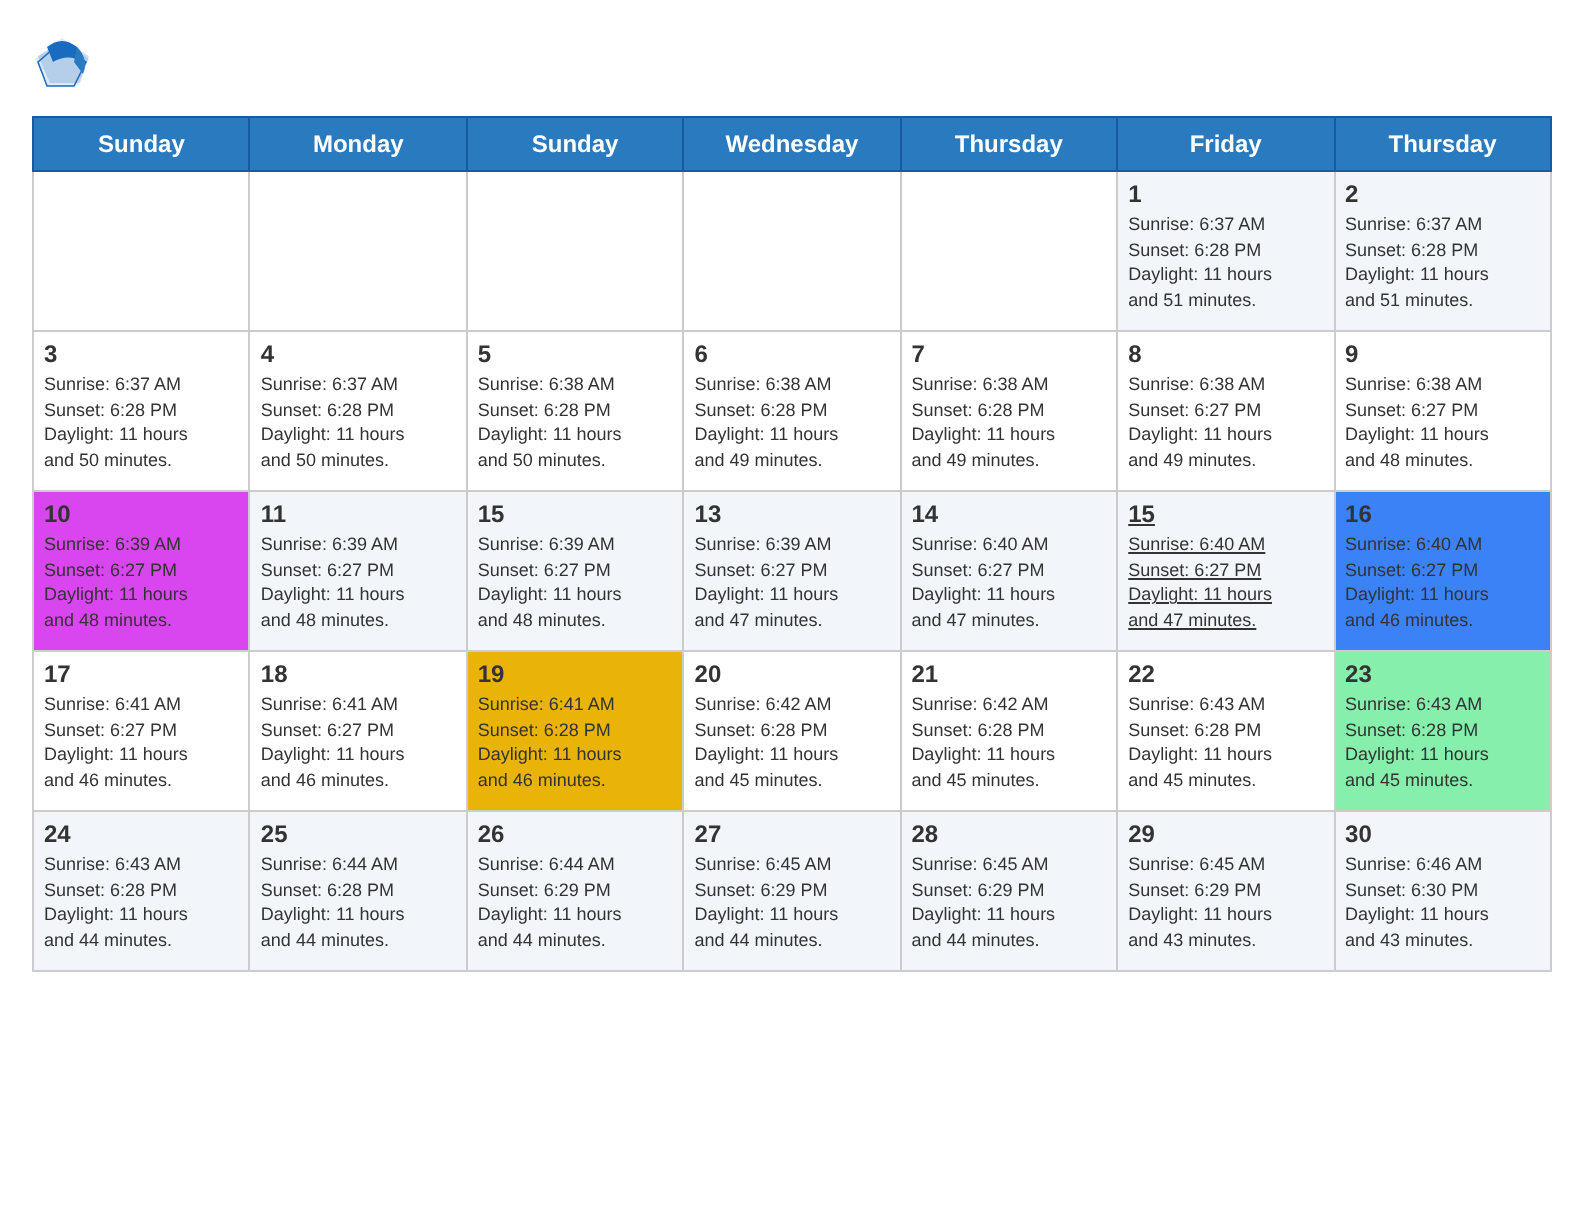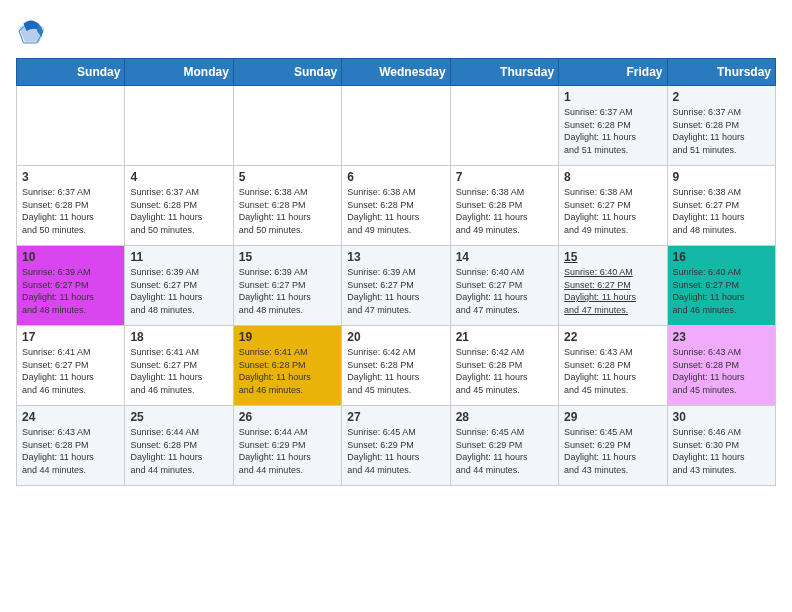--- a/index.html
+++ b/index.html
@@ -56,21 +56,21 @@
       width: 100%;
       border-collapse: collapse;
       table-layout: fixed;
     }
     thead tr th {
       background: #2a7abf;
       color: #fff;
       font-size: 12px;
       font-weight: bold;
       padding: 6px 4px;
-      text-align: right;
+      text-align: center;
       border: 1px solid #1a5a9f;
     }
     tbody tr td {
       vertical-align: top;
       padding: 4px 5px;
       border: 1px solid #ccc;
       font-size: 9.5px;
       color: #333;
       height: 80px;
       background: #fff;
@@ -242,21 +242,21 @@
 Daylight: 11 hours
 and 47 minutes.</div>
         </td>
         <td style="background: rgb(242, 246, 251); text-decoration: underline;">
           <span class="day-num">15</span>
           <div class="day-info" style="white-space: pre-line;">Sunrise: 6:40 AM
 Sunset: 6:27 PM
 Daylight: 11 hours
 and 47 minutes.</div>
         </td>
-        <td style="background: #14b8a6;">
+        <td style="background: #3b82f6;">
           <span class="day-num">16</span>
           <div class="day-info" style="white-space: pre-line;">Sunrise: 6:40 AM
 Sunset: 6:27 PM
 Daylight: 11 hours
 and 46 minutes.</div>
         </td>
       </tr>
       <tr>
         <td style="background: rgb(255, 255, 255);">
           <span class="day-num">17</span>
@@ -293,21 +293,21 @@
 Daylight: 11 hours
 and 45 minutes.</div>
         </td>
         <td style="background: rgb(255, 255, 255);">
           <span class="day-num">22</span>
           <div class="day-info" style="white-space: pre-line;">Sunrise: 6:43 AM
 Sunset: 6:28 PM
 Daylight: 11 hours
 and 45 minutes.</div>
         </td>
-        <td style="background: #f0abfc;">
+        <td style="background: #86efac;">
           <span class="day-num">23</span>
           <div class="day-info" style="white-space: pre-line;">Sunrise: 6:43 AM
 Sunset: 6:28 PM
 Daylight: 11 hours
 and 45 minutes.</div>
         </td>
       </tr>
       <tr>
         <td style="background: rgb(242, 246, 251);">
           <span class="day-num">24</span>

